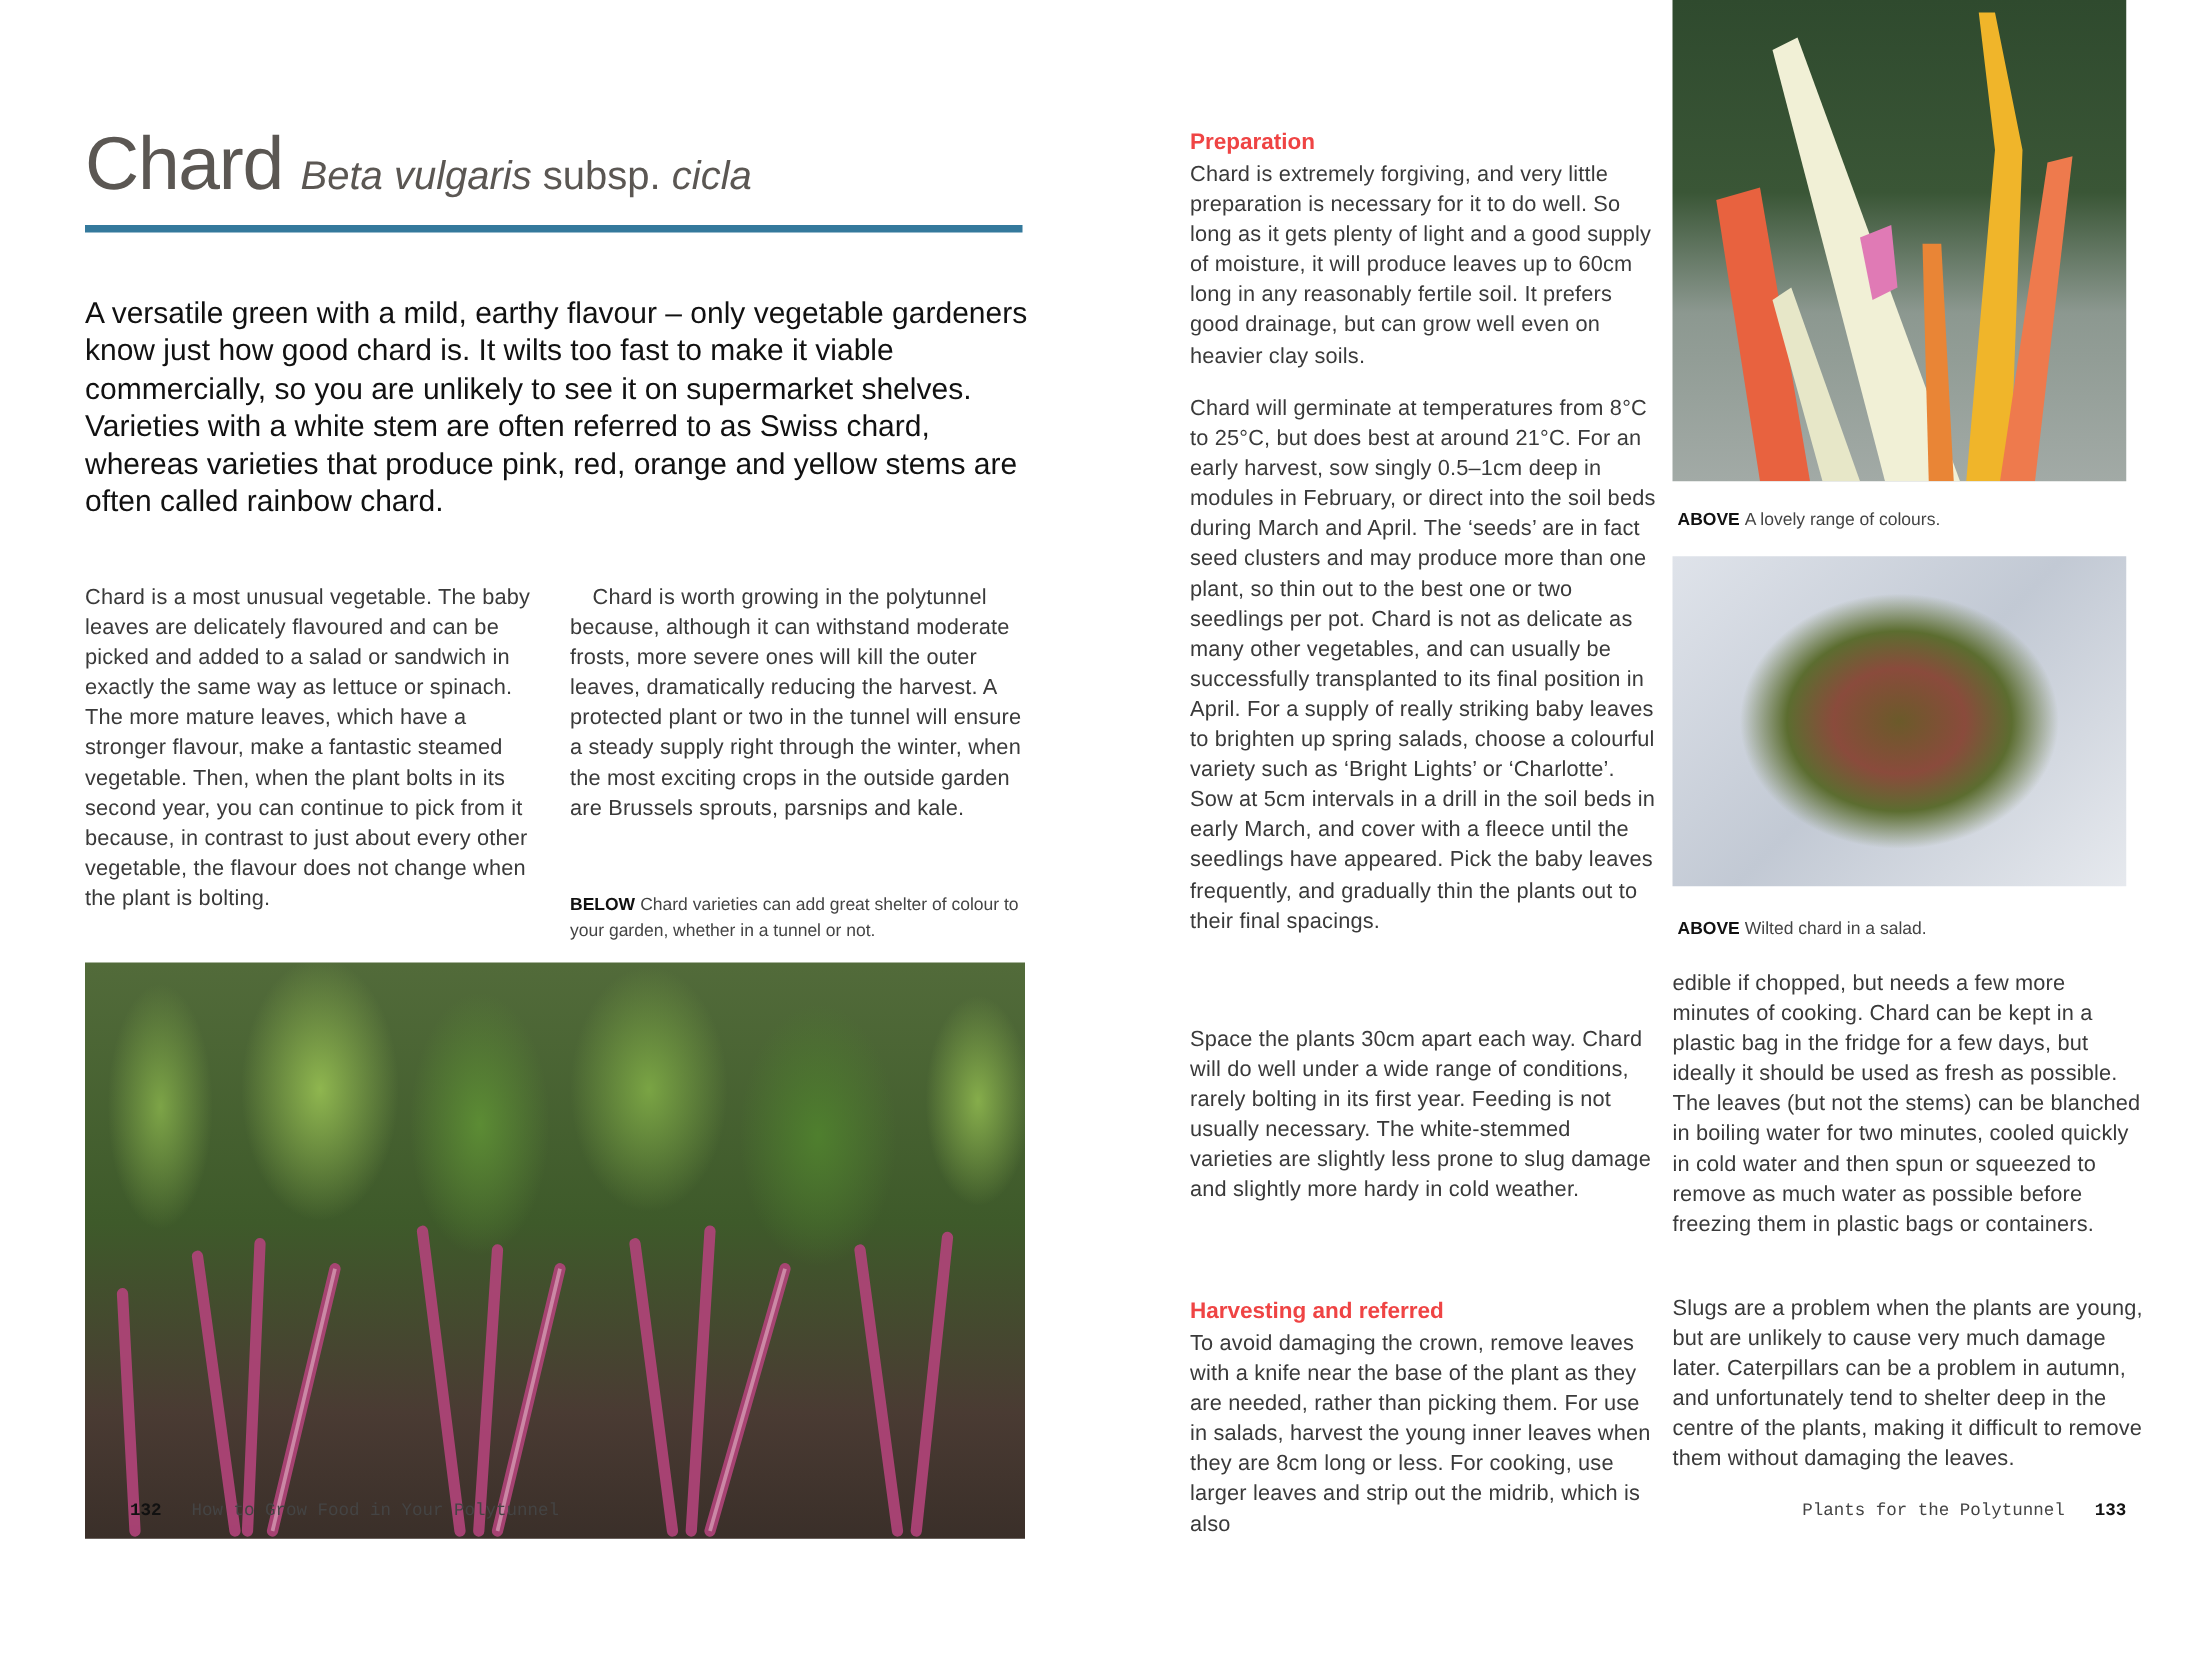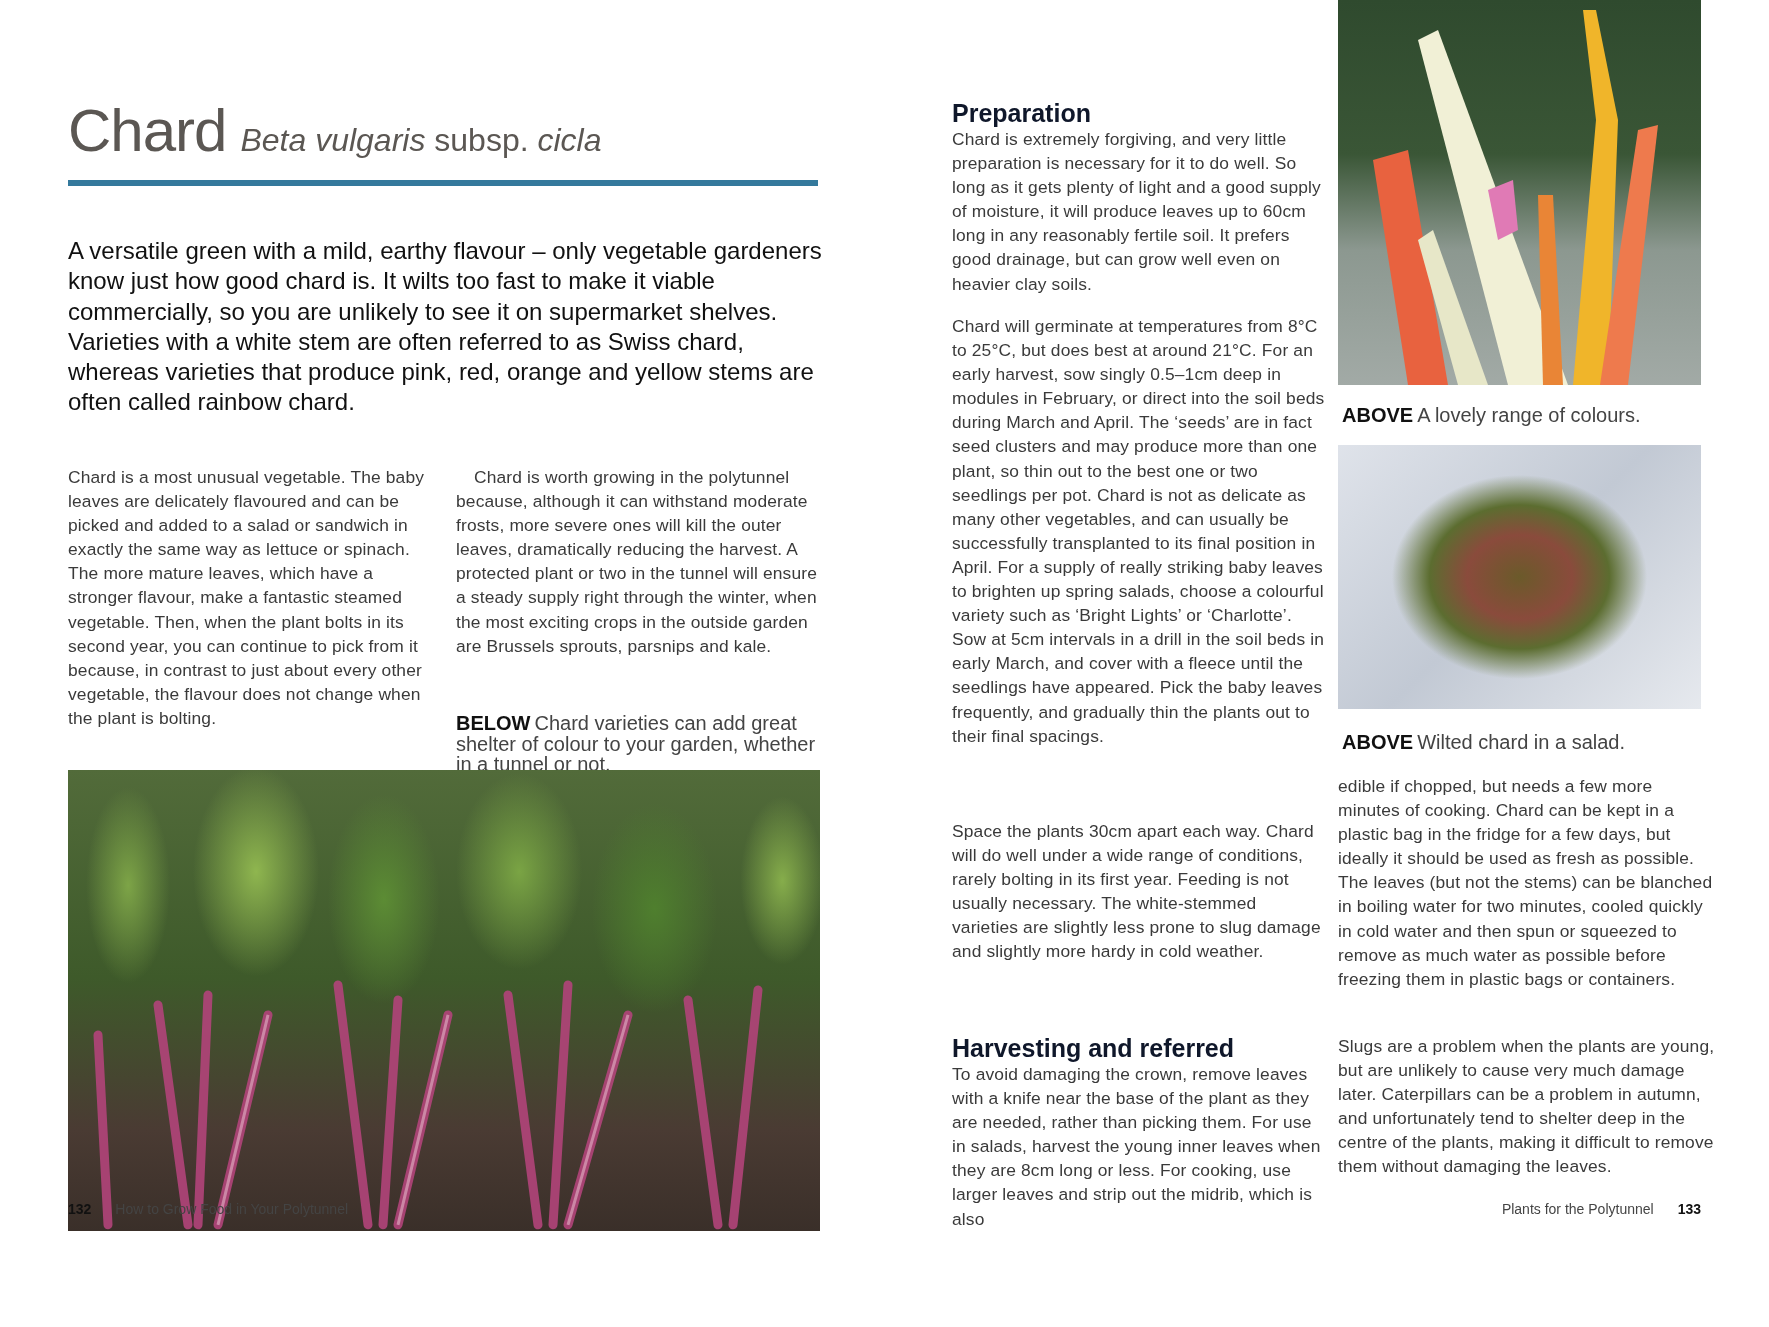--- a/index.html
+++ b/index.html
@@ -16,21 +16,21 @@
 
   
   .intro { left:68px; top:236px; width:760px; font-family:"Liberation Sans", sans-serif;
            font-size:24px; line-height:30.3px; color:#111; font-weight:500; }
 
   
   .bodytxt { font-family:"Liberation Sans", sans-serif; font-size:17.4px; line-height:24.1px;
              color:#3a3a3a; font-weight:400; letter-spacing:0.15px; }
   .col1 { left:68px; top:465px; width:375px; }
   .col2 { left:456px; top:465px; width:372px; text-indent:18px; }
-  .caption { font-family:"Liberation Sans", sans-serif; font-size:20px; line-height:20.5px; color:#444; }
+  .caption { font-family:"Liberation Sans", sans-serif; font-size:14px; line-height:20.5px; color:#444; }
   .caption b { color:#111; font-weight:700; margin-right:4px; }
   .cap-below { left:456px; top:713px; width:372px; }
 
   
   .photo { overflow:hidden; }
   .photo-bed { left:68px; top:770px; width:752px; height:461px;
     background:
       radial-gradient(ellipse 60px 140px at 8% 25%, #7da447 0%, rgba(125,164,71,0) 70%),
       radial-gradient(ellipse 90px 150px at 25% 22%, #8fb64f 0%, rgba(143,182,79,0) 70%),
       radial-gradient(ellipse 80px 150px at 42% 28%, #5c8c34 0%, rgba(92,140,52,0) 70%),
@@ -46,32 +46,32 @@
   }
   .photo-salad { left:1338px; top:445px; width:363px; height:264px;
     background: radial-gradient(ellipse 150px 120px at 50% 50%, #6b5a2a 0%, #8a4b3c 35%, #5c6d30 60%, rgba(200,206,216,0) 85%),
                 linear-gradient(135deg, #dfe3ea 0%, #c2c9d4 50%, #e6e9ee 100%);
   }
 
   .cap-above1 { left:1342px; top:405px; width:360px; }
   .cap-above2 { left:1342px; top:732px; width:360px; }
 
   
-  .sec-h { font-family:"Liberation Sans", sans-serif; font-size:25px; color:#0f172a; line-height:28px; }
+  .sec-h { font-family:"Liberation Sans", sans-serif; font-size:18px; color:#ef4444; line-height:28px; }
   .sec { width:375px; }
   .sec .bodytxt { margin-top:0; }
   .s-prep { left:952px; top:99px; }
   .s-sow  { left:952px; top:314px; }
   .s-grow { left:952px; top:819px; }
   .s-harv { left:952px; top:1034px; }
   .s-cont { left:1338px; top:774px; width:380px; }
   .s-pest { left:1338px; top:1034px; width:380px; }
 
   
-  .footer { top:1201px; font-family:Liberation Sans, sans-serif; font-size:14px; color:#444; }
+  .footer { top:1201px; font-family:Liberation Mono, monospace; font-size:14px; color:#444;margin-left:36px; }
   .footer .num { font-weight:700; color:#111; }
   .foot-l { left:68px; }
   .foot-l .num { margin-right:24px; }
   .foot-r { right:68px; text-align:right; }
   .foot-r .num { margin-left:24px; }
 </style>
 </head>
 <body>
 
 <div class="abs title">

